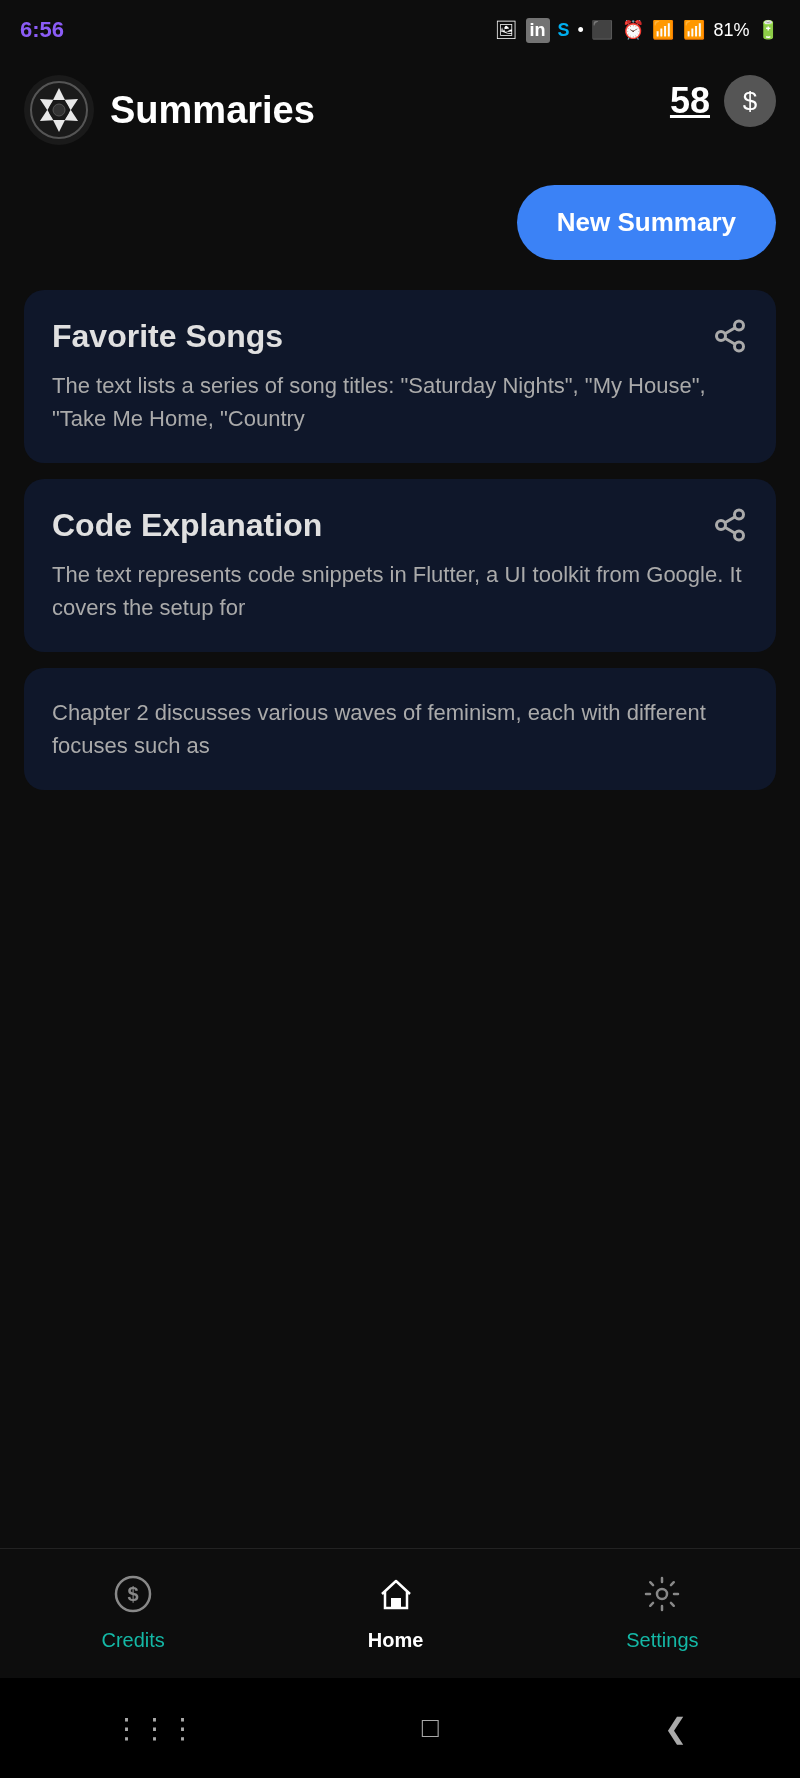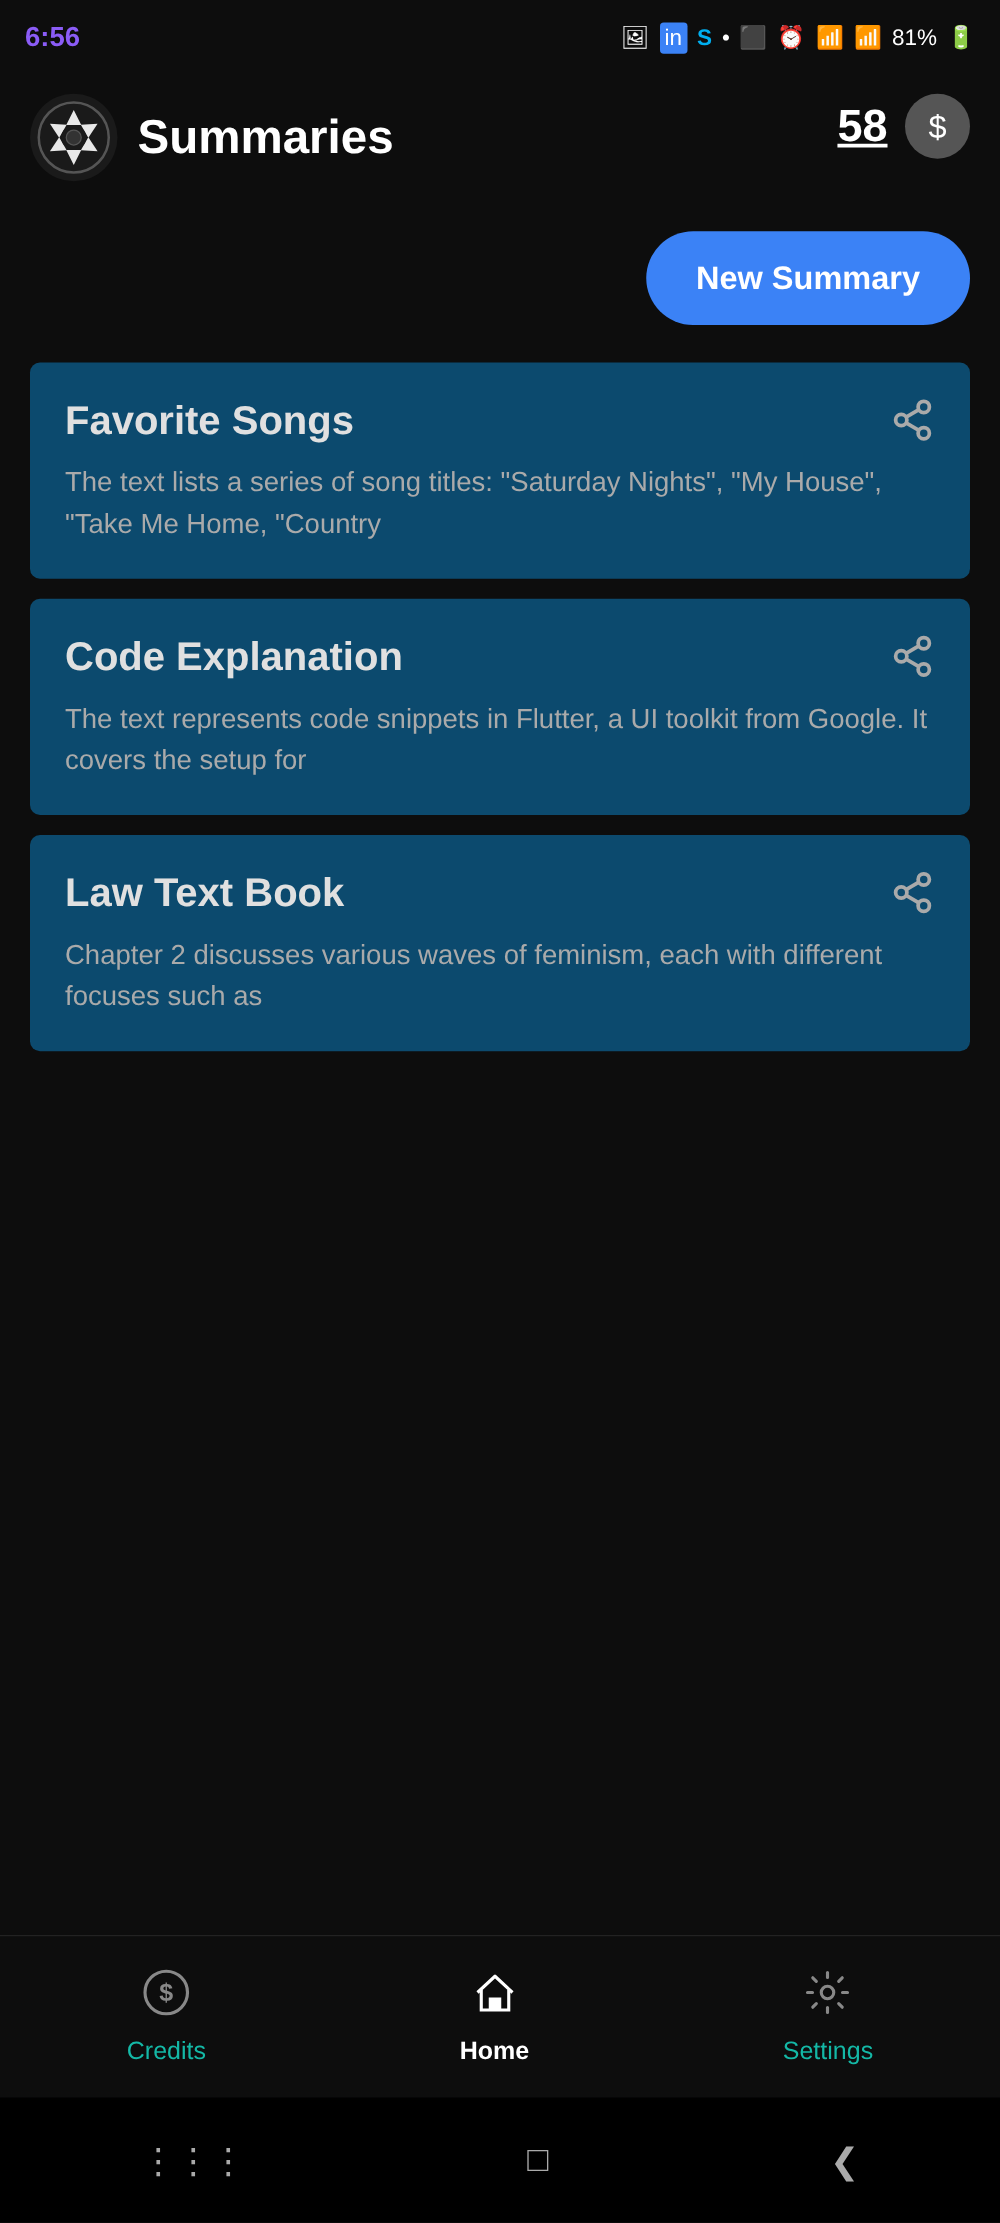--- a/index.html
+++ b/index.html
@@ -117,22 +117,22 @@
 
     
     .cards-container {
       padding: 10px 24px;
       display: flex;
       flex-direction: column;
       gap: 16px;
     }
 
     .summary-card {
-      background-color: #0c4a6e;
-      border-radius: 8px;
+      background-color: #0f172a;
+      border-radius: 20px;
       padding: 28px 28px 28px 28px;
       position: relative;
       cursor: pointer;
     }
 
     .card-header {
       display: flex;
       justify-content: space-between;
       align-items: flex-start;
       margin-bottom: 14px;
@@ -223,21 +223,21 @@
       height: 36px;
     }
   </style>
 </head>
 <body>
 
 <div class="status-bar">
   <span class="status-left">6:56</span>
   <div class="status-right">
     <span>🖼</span>
-    <span style="font-size:18px;font-weight:400;background:#3b82f6;padding:2px 4px;border-radius:3px;">in</span>
+    <span style="font-size:18px;font-weight:700;background:#737373;padding:2px 4px;border-radius:3px;">in</span>
     <span style="font-size:18px;color:#00aff0;font-weight:700;">S</span>
     <span>•</span>
     <span>⬛</span>
     <span>⏰</span>
     <span>📶</span>
     <span>📶</span>
     <span>81%</span>
     <span>🔋</span>
   </div>
 </div>
@@ -298,30 +298,20 @@
         <circle cx="6" cy="12" r="3" stroke="#aaa" stroke-width="2"></circle>
         <circle cx="18" cy="19" r="3" stroke="#aaa" stroke-width="2"></circle>
         <line x1="8.59" y1="13.51" x2="15.42" y2="17.49" stroke="#aaa" stroke-width="2"></line>
         <line x1="15.41" y1="6.51" x2="8.59" y2="10.49" stroke="#aaa" stroke-width="2"></line>
       </svg>
     </div>
     <p class="card-description">The text represents code snippets in Flutter, a UI toolkit from Google. It covers the setup for</p>
   </div>
 
   <div class="summary-card">
-    <div class="card-header">
-      <span class="card-title">Law Text Book</span>
-      <svg class="share-svg" viewBox="0 0 24 24" fill="none" xmlns="http://www.w3.org/2000/svg">
-        <circle cx="18" cy="5" r="3" stroke="#aaa" stroke-width="2"></circle>
-        <circle cx="6" cy="12" r="3" stroke="#aaa" stroke-width="2"></circle>
-        <circle cx="18" cy="19" r="3" stroke="#aaa" stroke-width="2"></circle>
-        <line x1="8.59" y1="13.51" x2="15.42" y2="17.49" stroke="#aaa" stroke-width="2"></line>
-        <line x1="15.41" y1="6.51" x2="8.59" y2="10.49" stroke="#aaa" stroke-width="2"></line>
-      </svg>
-    </div>
     <p class="card-description">Chapter 2 discusses various waves of feminism, each with different focuses such as</p>
   </div>
 
 </div>
 
 <div class="bottom-nav">
 
   <div class="nav-item">
     <span class="nav-icon">
       <svg width="38" height="38" viewBox="0 0 38 38" xmlns="http://www.w3.org/2000/svg">

